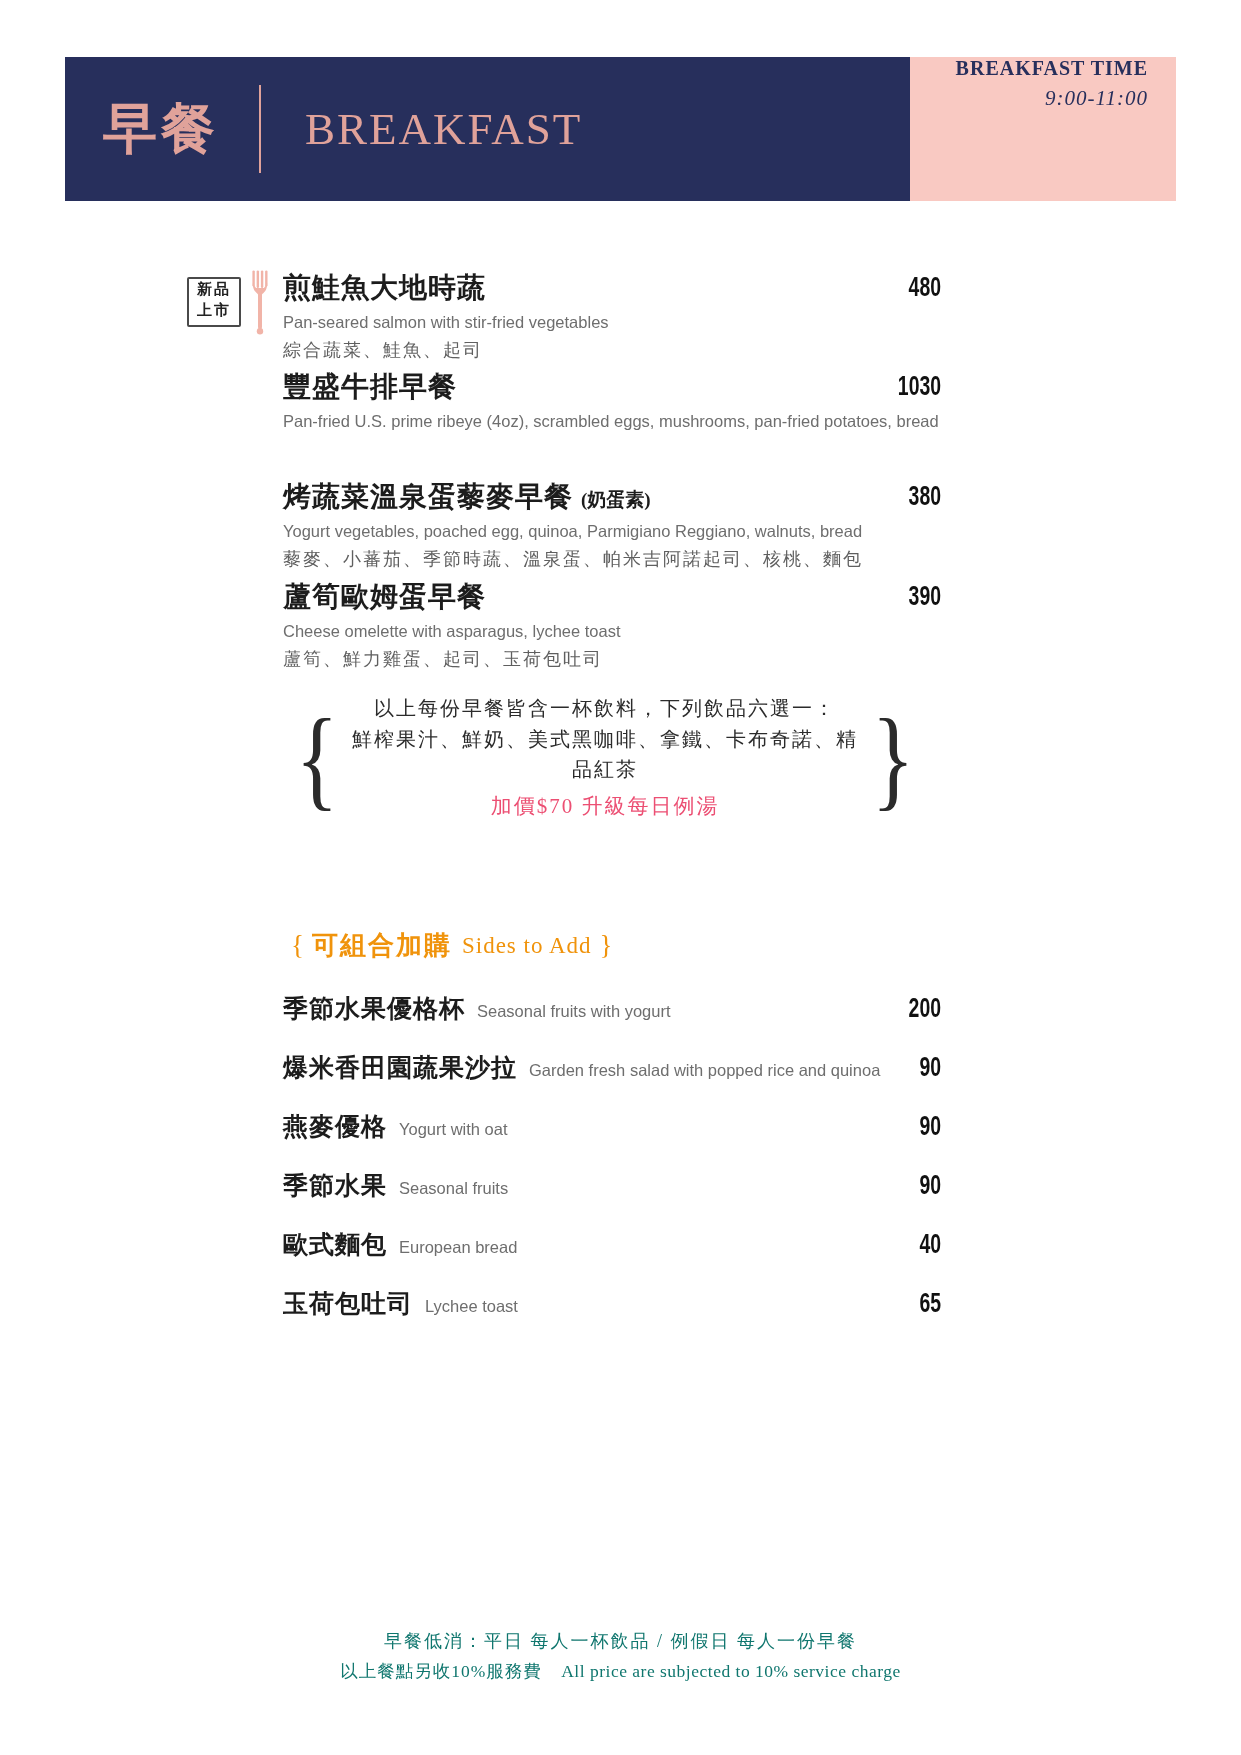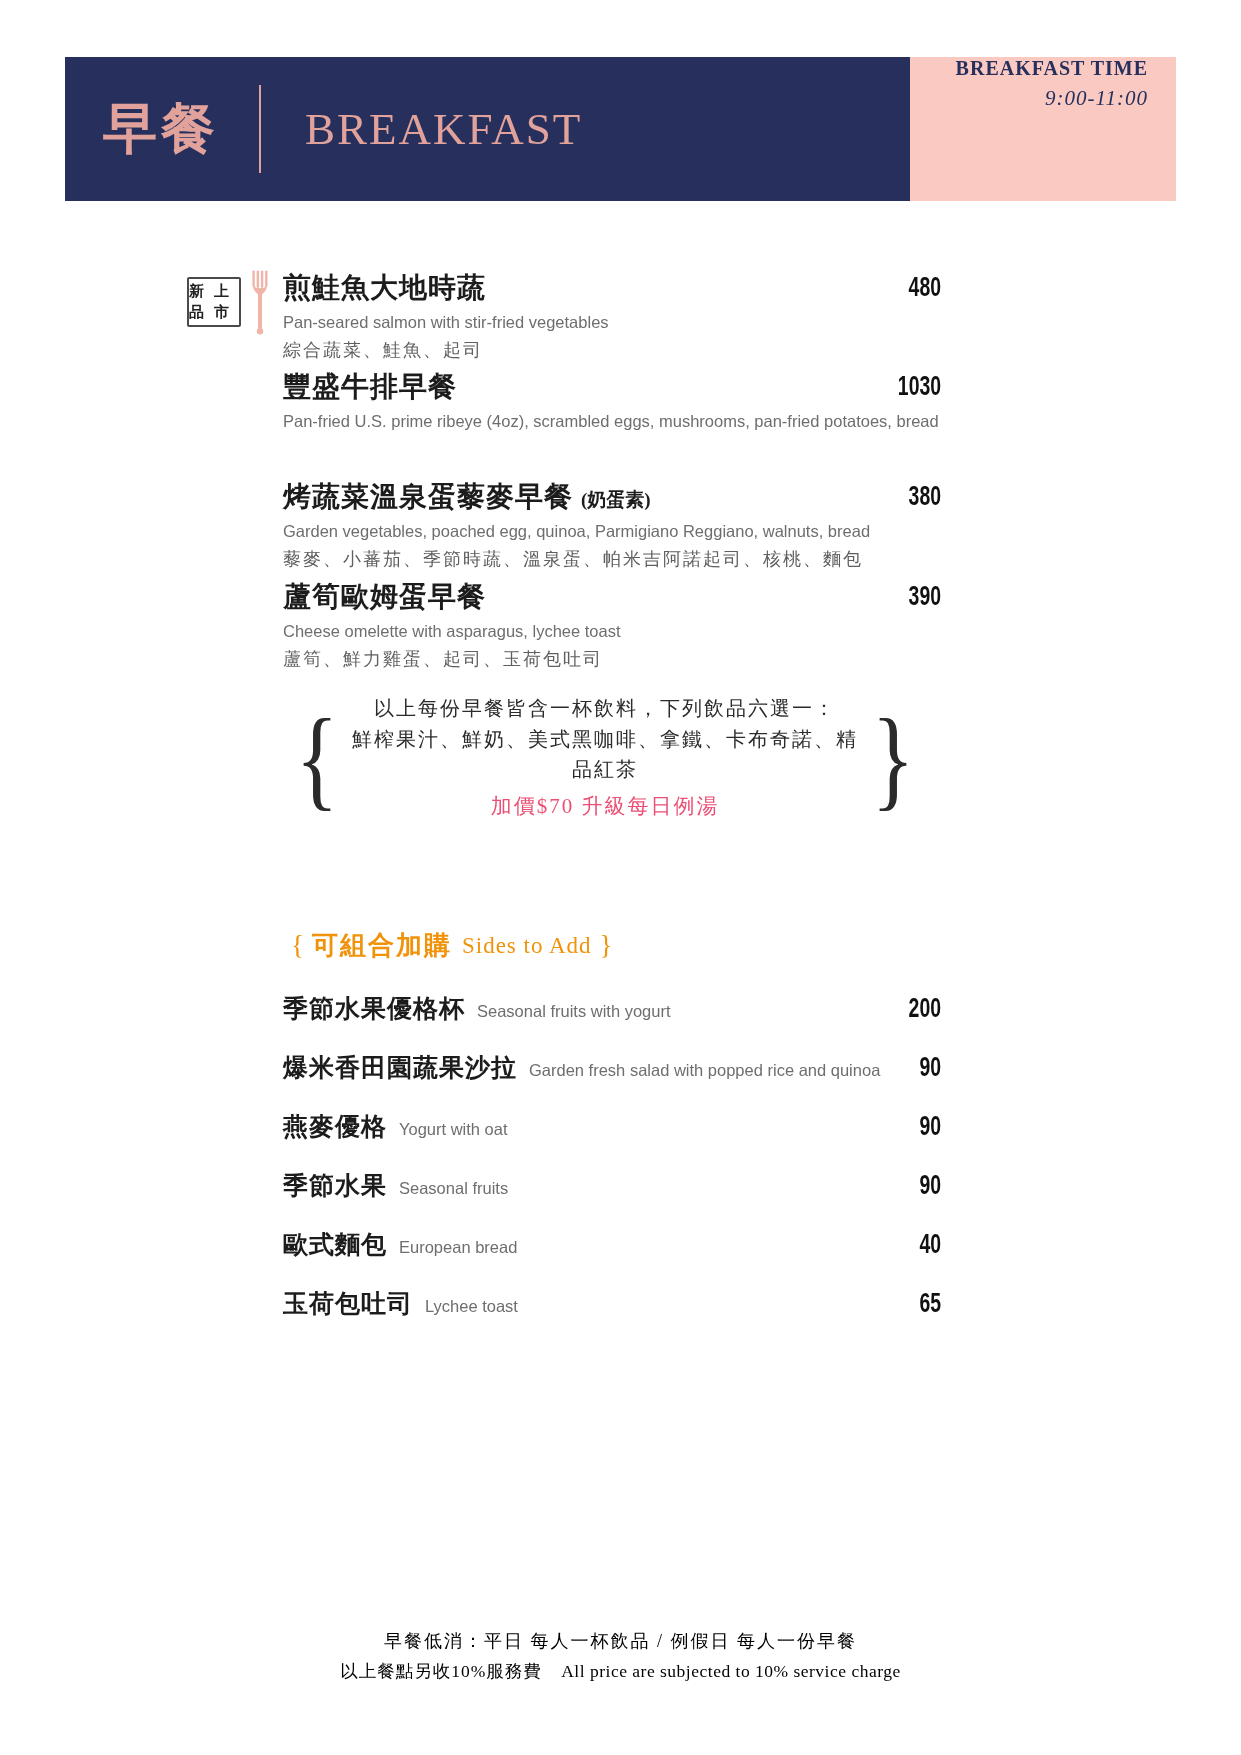--- a/index.html
+++ b/index.html
@@ -11,21 +11,21 @@
   .header-band{position:absolute;left:65px;top:57px;width:1111px;height:144px;display:flex;}
   .header-navy{width:845px;height:100%;background:#272f5c;display:flex;align-items:center;padding-left:38px;box-sizing:border-box;gap:20px;}
   .header-zh{font-size:54px;font-weight:600;color:#e0a29a;letter-spacing:4px;}
   .header-divider{width:2px;height:88px;background:#e0a29a;margin:0 24px 0 20px;}
   .header-en{font-size:45px;color:#e0a29a;letter-spacing:2px;}
   .header-pink{flex:1;height:100%;background:#f9c9c2;display:flex;flex-direction:column;justify-content:flex-start;align-items:flex-end;padding-right:28px;box-sizing:border-box;}
   .time-label{font-size:20px;font-weight:bold;color:#272f5c;letter-spacing:1px;}
   .time-value{font-size:21px;font-style:italic;color:#272f5c;margin-top:6px;letter-spacing:1px;}
   
   .new-badge{position:absolute;left:187px;top:277px;width:50px;height:46px;border:2px solid #4a4a4a;border-radius:2px;
-    display:flex;flex-direction:row;justify-content:space-between;align-items:center;background:#fff;}
+    display:flex;flex-direction:column;justify-content:flex-start;align-items:center;background:#fff;}
   .new-badge span{font-size:15px;font-weight:bold;color:#222;line-height:21px;letter-spacing:2px;}
   .fork{position:absolute;left:252px;top:270px;width:16px;height:68px;}
   
   .item{position:absolute;left:283px;width:658px;}
   .item-row{display:flex;justify-content:space-between;align-items:flex-start;}
   .item-name{font-size:28px;font-weight:bold;color:#1c1c1c;letter-spacing:1px;line-height:32px;}
   .item-suffix{font-size:19px;font-weight:bold;letter-spacing:0;}
   .price{font-family:"Liberation Sans","DejaVu Sans",sans-serif;font-size:27px;font-weight:bold;color:#111;
     display:inline-block;transform:scaleX(0.72);transform-origin:100% 50%;line-height:30px;}
   .desc-en{font-family:"Liberation Sans","DejaVu Sans",sans-serif;font-size:16.5px;color:#6e6e6e;margin-top:5px;line-height:21px;}
@@ -41,21 +41,21 @@
   .sides-header{position:absolute;left:283px;top:928px;color:#f0930b;display:flex;align-items:center;}
   .sides-header .sh-brace{font-size:27px;font-weight:300;margin:0 8px;}
   .sides-header .sh-zh{font-size:26px;font-weight:bold;letter-spacing:2px;}
   .sides-header .sh-en{font-size:23px;margin-left:10px;letter-spacing:1px;}
   .sides-list{position:absolute;left:283px;top:992px;width:658px;}
   .side-row{display:flex;align-items:baseline;height:30px;margin-bottom:29px;}
   .side-zh{font-size:25px;font-weight:bold;color:#1c1c1c;letter-spacing:1px;}
   .side-en{font-family:"Liberation Sans","DejaVu Sans",sans-serif;font-size:16.5px;color:#6e6e6e;margin-left:12px;}
   .side-price{margin-left:auto;}
   
-  .footer{position:absolute;left:0;top:1628px;width:100%;text-align:center;color:#000000;}
+  .footer{position:absolute;left:0;top:1628px;width:100%;text-align:center;color:#0f766e;}
   .footer-l1{font-size:18px;letter-spacing:2px;line-height:26px;}
   .footer-l2{font-size:17.5px;letter-spacing:1px;line-height:26px;margin-top:4px;}
   .footer-l2 .f-en{margin-left:14px;letter-spacing:0.5px;}
 </style>
 </head>
 <body>
 
 <div class="page">
 
   <div class="header-band">
@@ -100,21 +100,21 @@
       <span class="price">1030</span>
     </div>
     <div class="desc-en">Pan-fried U.S. prime ribeye (4oz), scrambled eggs, mushrooms, pan-fried potatoes, bread</div>
   </div>
 
   <div class="item" style="top:481px">
     <div class="item-row">
       <span class="item-name"><span>烤蔬菜溫泉蛋藜麥早餐 </span><span class="item-suffix">(奶蛋素)</span></span>
       <span class="price">380</span>
     </div>
-    <div class="desc-en">Garden vegetables, poached egg, quinoa, Parmigiano Reggiano, walnuts, bread</div>
+    <div class="desc-en">Yogurt vegetables, poached egg, quinoa, Parmigiano Reggiano, walnuts, bread</div>
     <div class="desc-zh">藜麥、小蕃茄、季節時蔬、溫泉蛋、帕米吉阿諾起司、核桃、麵包</div>
   </div>
 
   <div class="item" style="top:581px">
     <div class="item-row">
       <span class="item-name"><span>蘆筍歐姆蛋早餐</span><span class="item-suffix"></span></span>
       <span class="price">390</span>
     </div>
     <div class="desc-en">Cheese omelette with asparagus, lychee toast</div>
     <div class="desc-zh">蘆筍、鮮力雞蛋、起司、玉荷包吐司</div>

